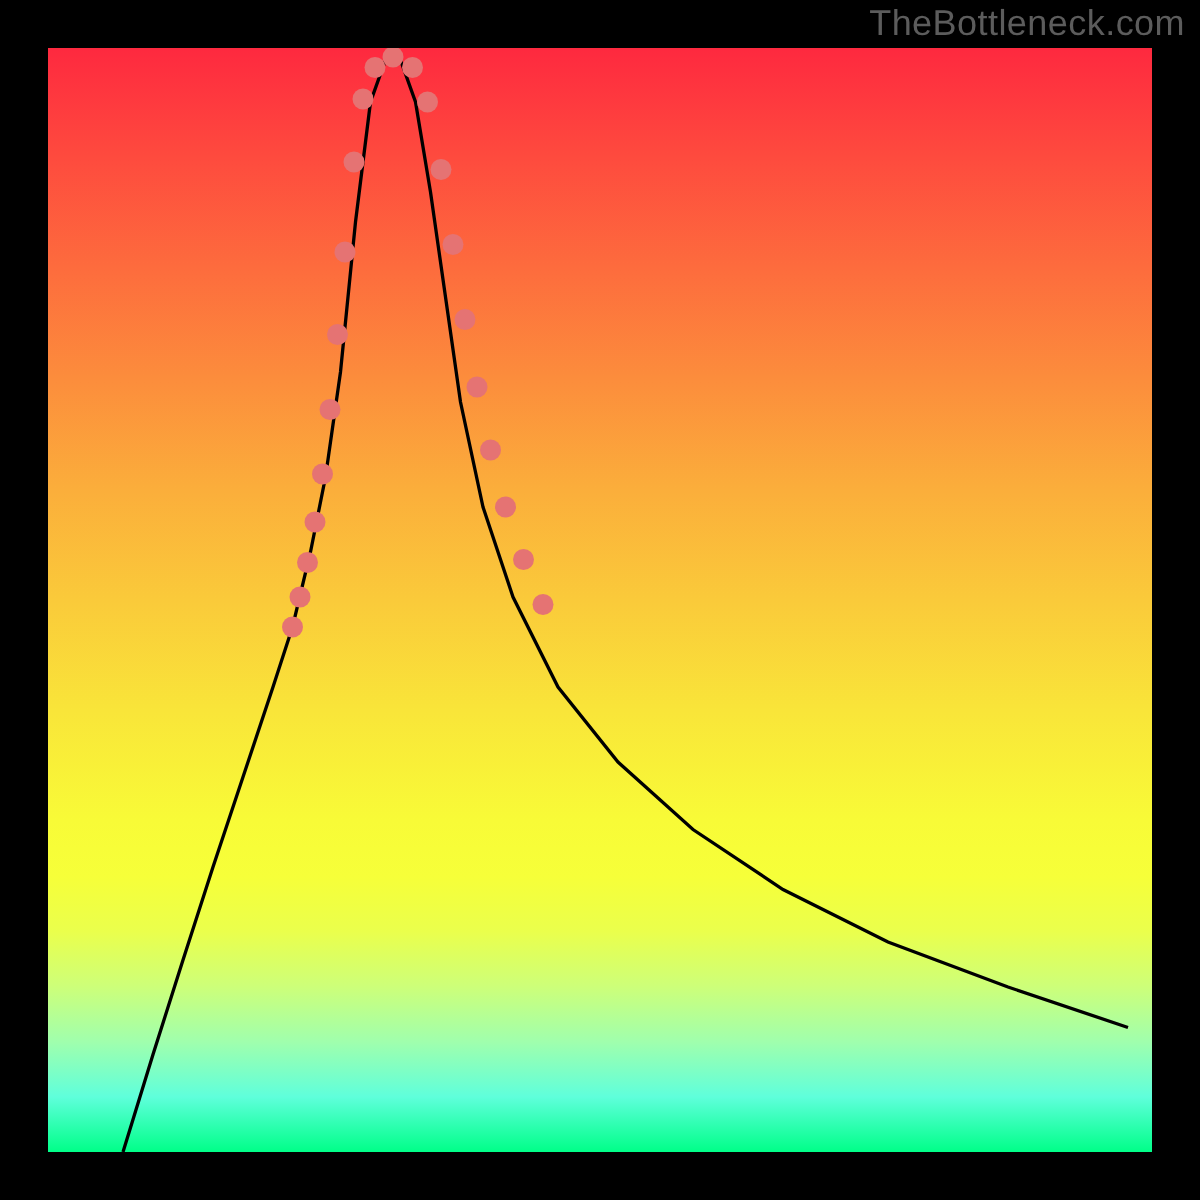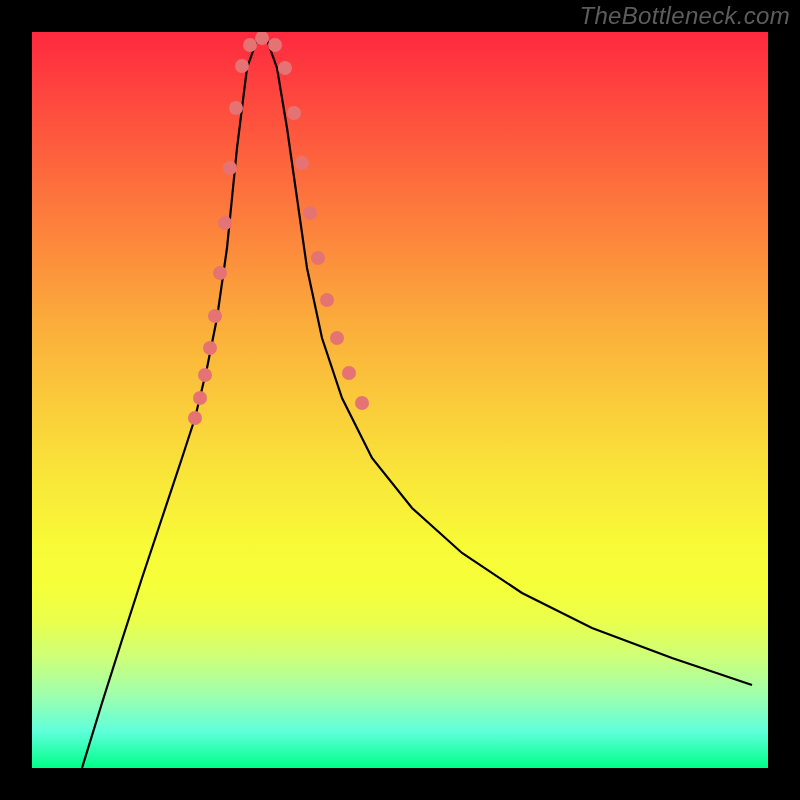--- a/index.html
+++ b/index.html
@@ -11,21 +11,20 @@
     background: #000;
     font-family: Arial, Helvetica, sans-serif;
   }
   .frame {
     position: absolute;
     left: 0;
     top: 0;
     width: 800px;
     height: 632px;
     background: #000;
-    font-style: italic;
   }
   .plot {
     position: absolute;
     left: 32px;
     top: 32px;
     width: 736px;
     height: 736px;
     background: linear-gradient(to bottom,
       #fe293f 0%,
       #fe4b3e 10%,

